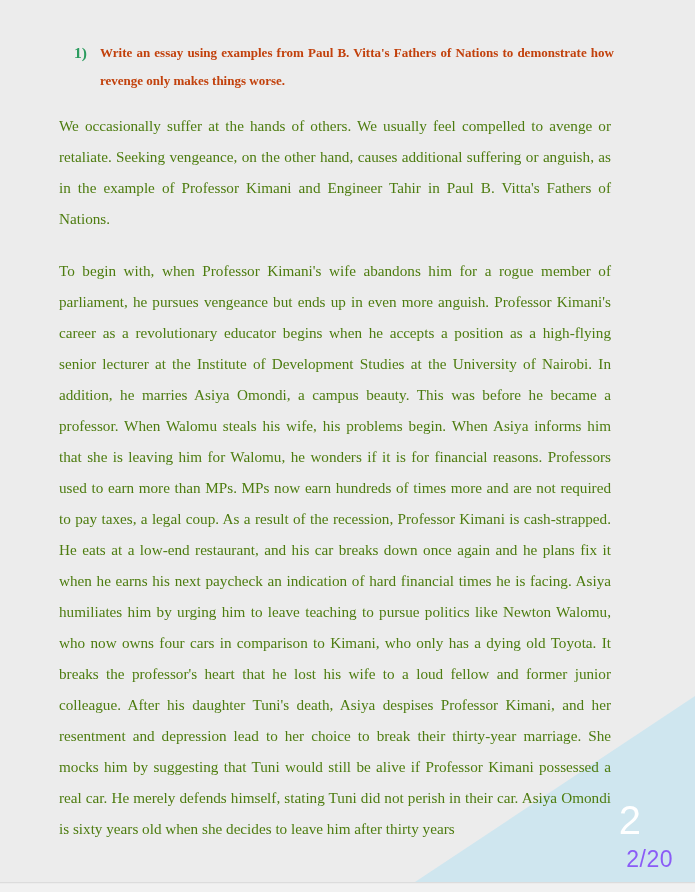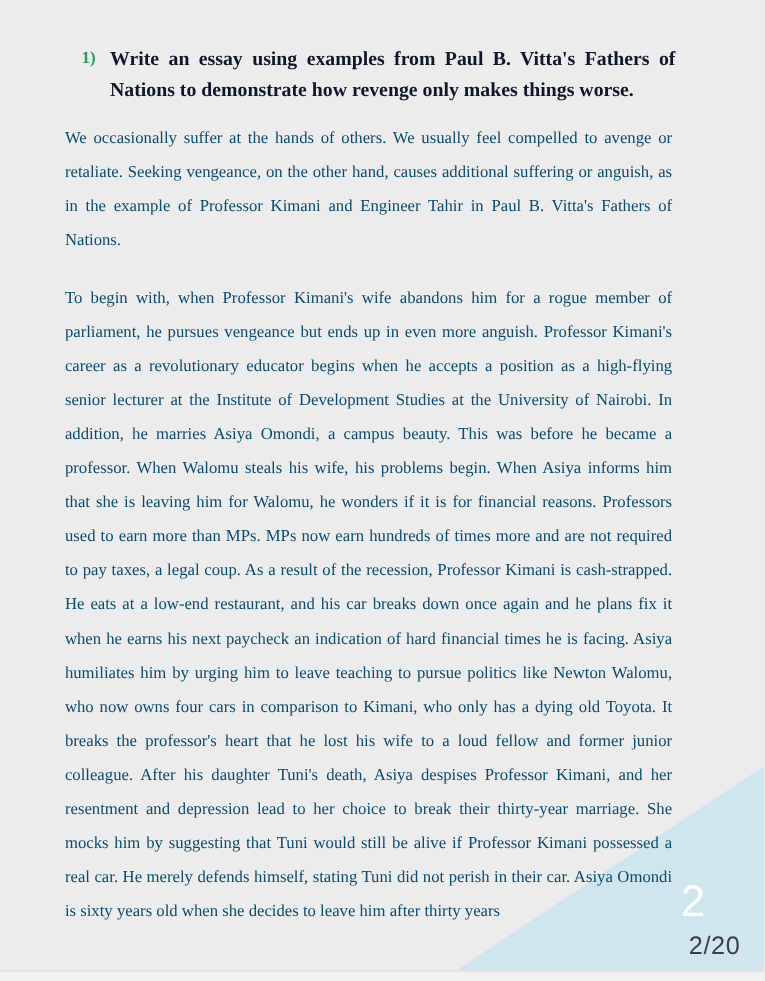--- a/index.html
+++ b/index.html
@@ -77,43 +77,43 @@
   .question-marker {
     color: #2c9c5f;
     font-weight: bold;
     font-size: 15.5px;
     line-height: 28px;
     width: 26px;
     flex: 0 0 26px;
     font-family: "Liberation Serif", serif;
   }
   .question-text {
-    color: #0f172a;
+    color: #c2410c;
     font-weight: bold;
-    font-size: 18px;
+    font-size: 13px;
     line-height: 28px;
     text-align: justify;
     text-justify: inter-word;
     flex: 1 1 auto;
     font-family: "Liberation Serif", serif;
   }
 
   
   .body-block {
     position: absolute;
     left: 59px;
     top: 110px;
     width: 552px;
   }
   p.para {
     margin: 0 0 21px 0;
     padding: 0;
     font-size: 15.2px;
     line-height: 31px;
-    color: #0c4a6e;
+    color: #4d7c0f;
     text-align: justify;
     text-justify: inter-word;
     font-family: "Liberation Serif", serif;
     hyphens: none;
   }
   p.para:last-child { margin-bottom: 16px; }
 
   
   #page-number-big {
     position: absolute;
@@ -126,21 +126,21 @@
     line-height: 44px;
     font-family: "Liberation Sans", sans-serif;
     font-weight: 300;
     letter-spacing: 0px;
     padding-right: 30px;
   }
   #page-counter {
     position: absolute;
     right: 22px;
     bottom: 10px;
-    color: #404040;
+    color: #8b5cf6;
     font-size: 23px;
     line-height: 26px;
     font-family: "Liberation Sans", sans-serif;
     font-weight: 400;
     letter-spacing: 0.5px;
   }
 </style>
 </head>
 <body>
 

